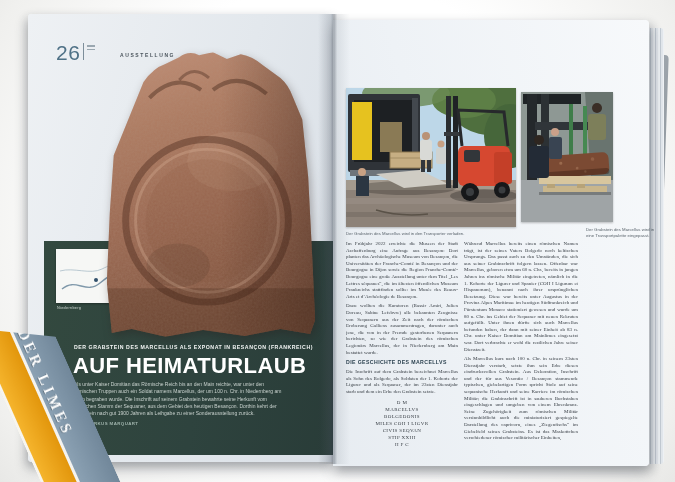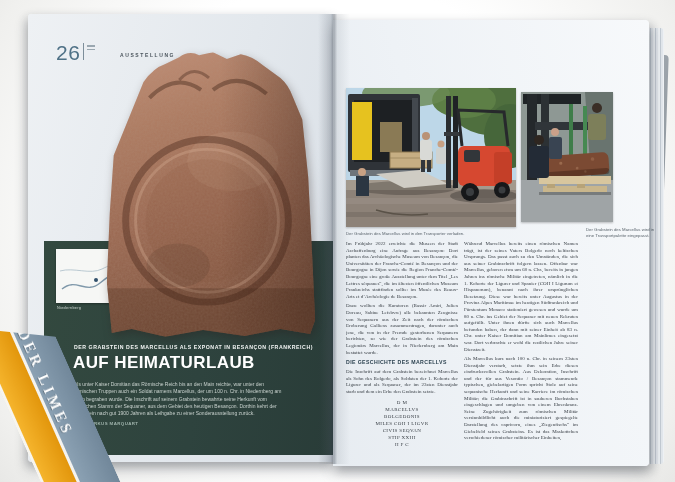--- a/index.html
+++ b/index.html
@@ -31,21 +31,21 @@
   .stone{position:absolute;left:84px;top:52px;width:248px;height:290px;z-index:3;
     filter:drop-shadow(2px 4px 5px rgba(40,30,25,.35));}
   .stone-caption{position:absolute;left:56px;top:212px;width:96px;font-size:4.6px;line-height:1.4;color:#4e585f;}
   .green-panel{position:absolute;left:44px;top:241px;width:289px;height:214px;z-index:2;
     background:linear-gradient(100deg,#33493f 0%,#2e433e 55%,#293c38 100%);}
   .map-box{position:absolute;left:56px;top:249px;width:94px;height:54px;z-index:3;background:#f6f7f5;
     box-shadow:0 1px 2px rgba(0,0,0,.35);}
   .map-label{position:absolute;left:57px;top:306px;z-index:3;font-size:3.8px;color:#cfd8d3;letter-spacing:.3px;}
   .kicker{position:absolute;left:74px;top:344px;width:250px;z-index:3;font-size:5.2px;font-weight:bold;
     letter-spacing:.55px;color:#f3f5f4;}
-  .big-title{position:absolute;left:73px;top:353px;z-index:3;font-size:17px;font-weight:bold;
+  .big-title{position:absolute;left:73px;top:353px;z-index:3;font-size:22px;font-weight:bold;
     letter-spacing:.4px;color:#ffffff;}
   .intro{position:absolute;left:74px;top:381px;width:212px;z-index:3;font-size:5px;line-height:1.45;
     color:#c9d2ce;}
   .byline{position:absolute;left:74px;top:421px;z-index:3;font-size:4.4px;font-weight:bold;
     letter-spacing:.4px;color:#9fb3ac;}
   
   .running-head{position:absolute;left:352px;top:41px;font-size:4px;color:#707a82;transform:rotate(-1deg);}
   .pn-right{position:absolute;left:592px;top:36px;}
   .photo{position:absolute;z-index:3;box-shadow:0 1px 2px rgba(0,0,0,.25);}
   .photo-a{left:346px;top:88px;width:170px;height:139px;}

